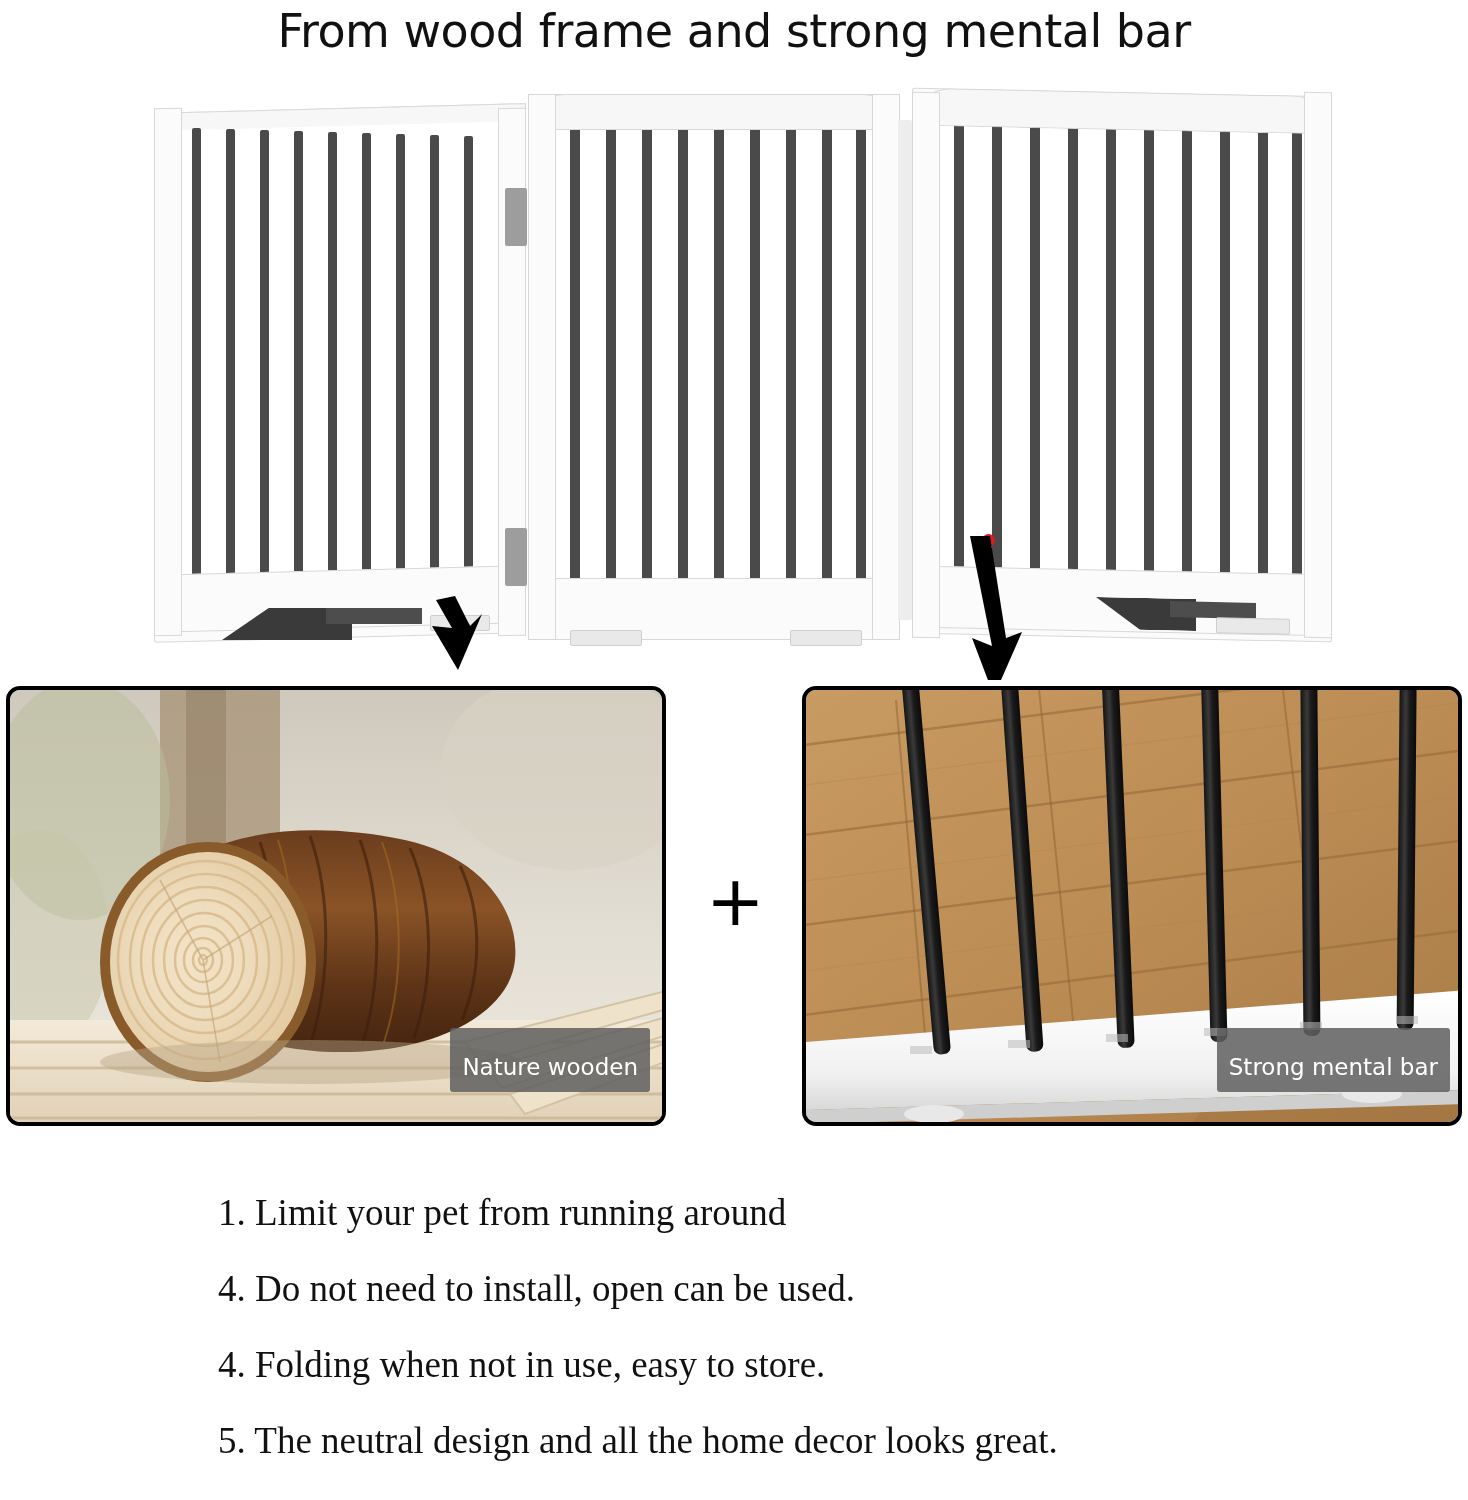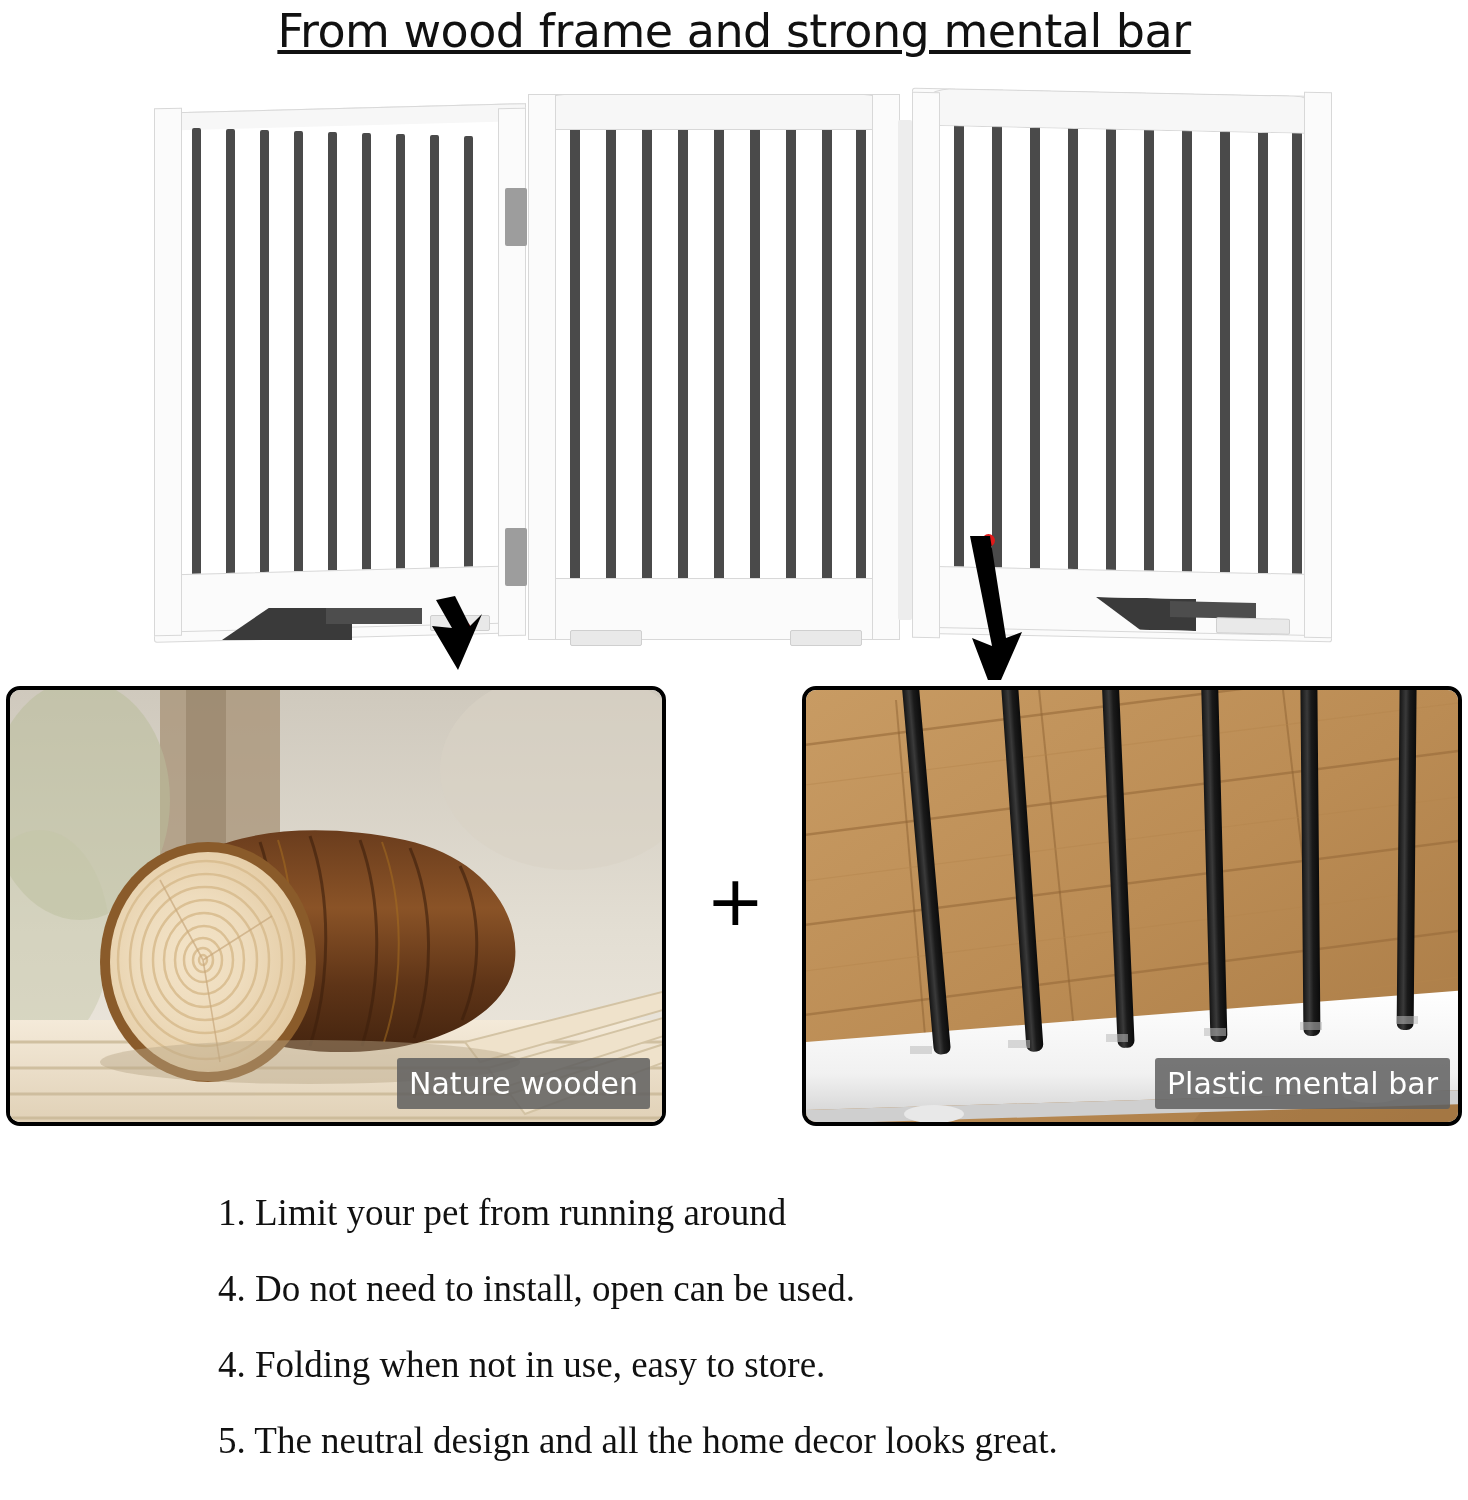--- a/index.html
+++ b/index.html
@@ -20,21 +20,20 @@
     position: absolute;
     top: 2px;
     left: 0;
     width: 1468px;
     text-align: center;
     font-size: 46px;
     line-height: 58px;
     color: #111111;
     font-family: "DejaVu Sans", sans-serif;
     letter-spacing: -0.5px;
-    text-decoration: underline;
   }
 
   
   .gate-area {
     position: absolute;
     top: 70px;
     left: 130px;
     width: 1250px;
     height: 610px;
   }
@@ -82,26 +81,26 @@
   
   .photo-box {
     position: absolute;
     border: 4px solid #000000;
     border-radius: 14px;
     overflow: hidden;
     box-sizing: border-box;
   }
   .caption {
     position: absolute;
-    bottom: 13px;
+    bottom: 30px;
     background: rgba(95,95,95,0.85);
     color: #ffffff;
-    font-size: 30px;
+    font-size: 23px;
     line-height: 30px;
-    padding: 11px 12px 10px 12px;
+    padding: 24px 12px 10px 12px;
     border-radius: 3px;
     font-family: "DejaVu Sans", sans-serif;
     white-space: nowrap;
   }
   .plus {
     position: absolute;
     font-size: 70px;
     line-height: 70px;
     color: #000000;
     font-family: "DejaVu Sans", sans-serif;
@@ -386,21 +385,21 @@
 
     <g fill="#bcbcbc" opacity="0.55">
       <rect x="104" y="356" width="22" height="8"></rect>
       <rect x="202" y="350" width="22" height="8"></rect>
       <rect x="300" y="344" width="22" height="8"></rect>
       <rect x="398" y="338" width="22" height="8"></rect>
       <rect x="494" y="332" width="22" height="8"></rect>
       <rect x="590" y="326" width="22" height="8"></rect>
     </g>
   </svg>
-  <div class="caption" style="right:8px;">Plastic mental bar</div>
+  <div class="caption" style="right:8px;">Strong mental bar</div>
 </div>
 
 <div class="features">
   <div class="feature">1. Limit your pet from running around</div>
   <div class="feature">4. Do not need to install, open can be used.</div>
   <div class="feature">4. Folding when not in use, easy to store.</div>
   <div class="feature">5. The neutral design and all the home decor looks great.</div>
 </div>
 
 </body></html>

